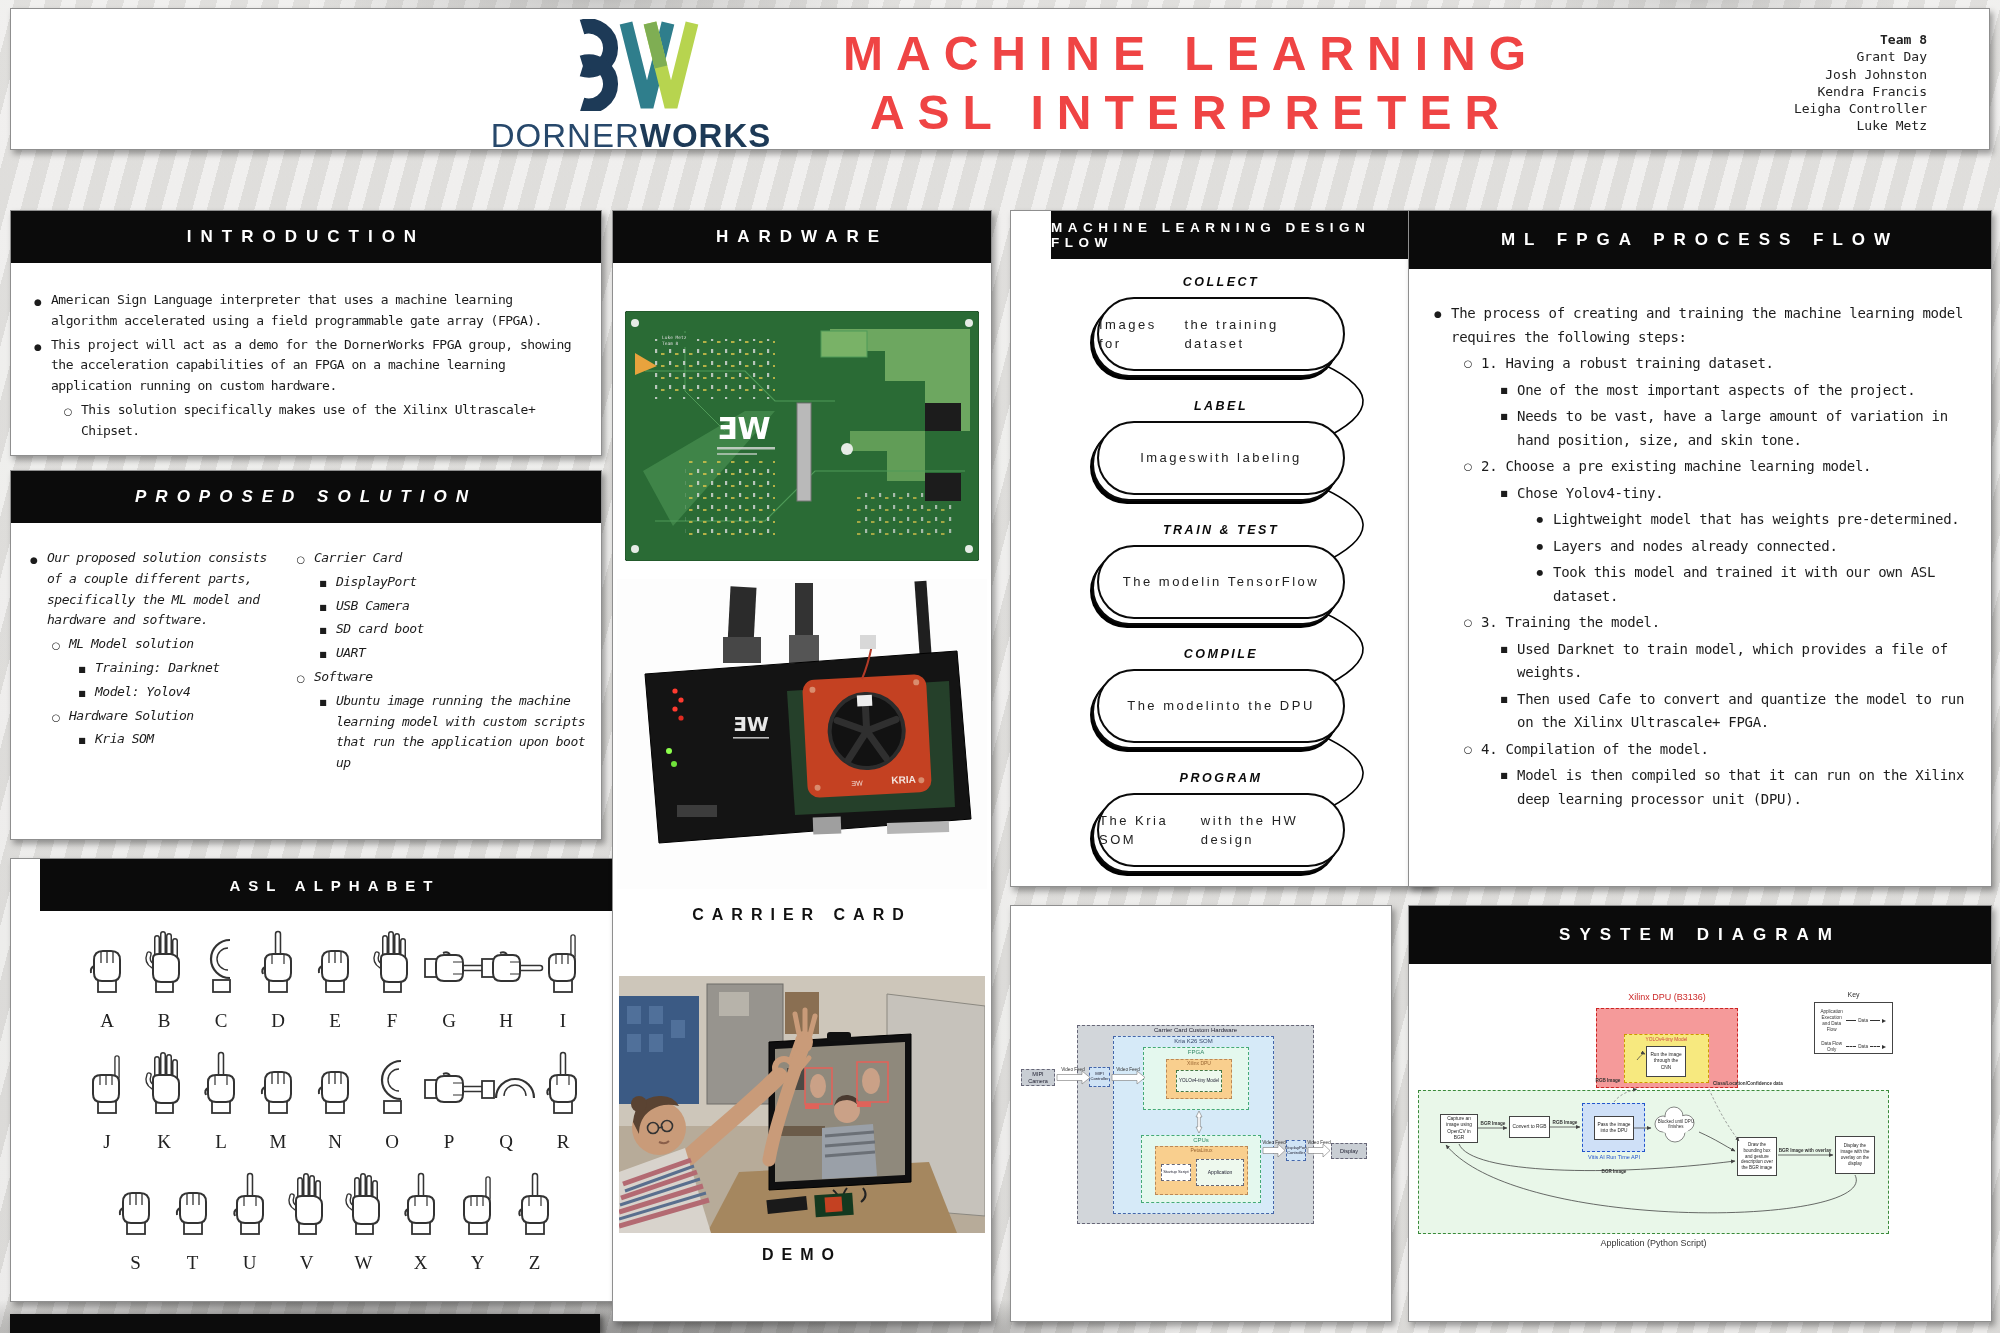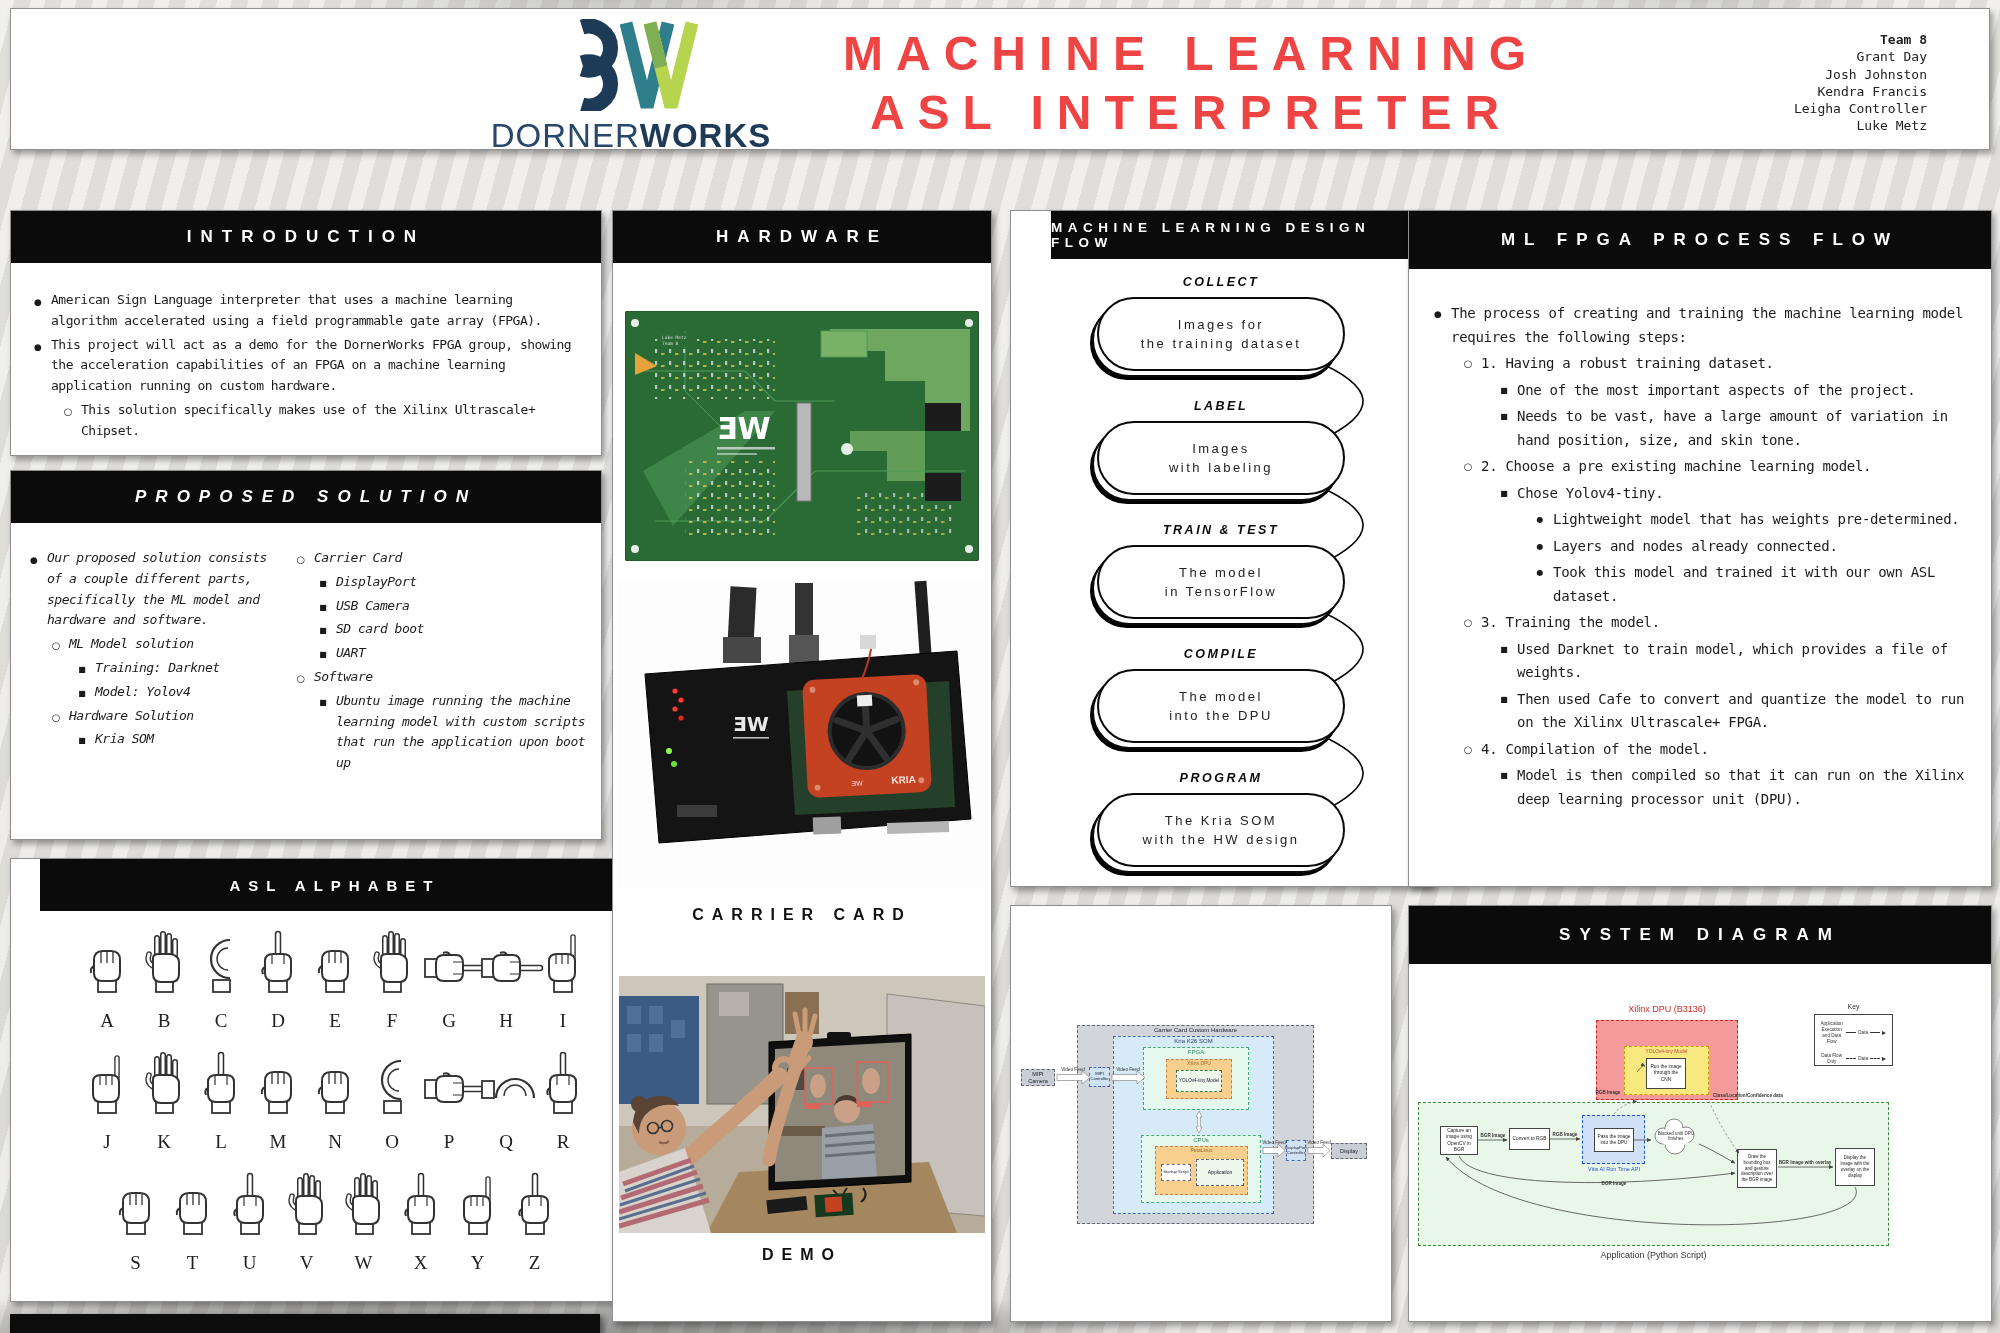--- a/index.html
+++ b/index.html
@@ -62,39 +62,39 @@
   #hwPanel{left:612px;top:210px;width:378px;height:1110px;}
   .hwImg{position:absolute;}
   .caption{position:absolute;left:0;right:0;text-align:center;font-weight:700;
            letter-spacing:8px;font-size:16px;color:#111;}
 
   #flowPanel{left:1010px;top:210px;width:380px;height:675px;padding-left:40px;}
   .flowWrap{position:absolute;left:0;top:48px;right:0;bottom:0;}
   .stage{position:absolute;left:0;right:0;z-index:2;}
   .sLabel{text-align:center;font-weight:800;font-style:italic;letter-spacing:2.5px;font-size:12.5px;color:#0a0a0a;height:20px;}
   .pill{width:244px;height:70px;margin:2px auto 0;border:2px solid #0a0a0a;border-radius:40px;background:#fff;
-        display:flex;flex-direction:column;align-items:center;justify-content:center;position:relative;}
+        display:flex;align-items:center;justify-content:center;position:relative;}
   .pill::before{content:"";position:absolute;inset:-2px;border:2px solid #0a0a0a;border-radius:40px;
         transform:translate(-5px,6px);z-index:-1;background:#fff;box-shadow:-2px 3px 0 #000;}
   .pill span{font-size:13px;letter-spacing:2.5px;color:#222;line-height:1.5;}
   .flow-links{position:absolute;left:0;top:0;z-index:1;}
 
   #ovPanel{left:1010px;top:905px;width:380px;height:415px;}
   .ov-wrap{position:absolute;left:0;top:58px;right:0;bottom:0;font-family:"Liberation Sans",sans-serif;}
   .ov-box{position:absolute;border:1px dashed #667;box-sizing:border-box;color:#223;}
   .ov-lbl{position:absolute;top:1px;left:0;right:0;text-align:center;font-size:6px;line-height:1;}
   .ov-cell{display:flex;align-items:center;justify-content:center;text-align:center;line-height:1.15;}
   svg.ovlay{position:absolute;left:0;top:0;}
 
   #pfPanel{left:1408px;top:210px;width:582px;height:675px;}
   #pfPanel .body{padding:30px 20px 0 16px;font-size:14px;}
   #pfPanel .tx{letter-spacing:-0.3px;line-height:1.68;}
 
   #sdPanel{left:1408px;top:905px;width:582px;height:415px;}
-  .sd-wrap{position:absolute;left:0;top:58px;right:0;bottom:0;margin-top:12px;}
+  .sd-wrap{position:absolute;left:0;top:58px;right:0;bottom:0;}
   .sd-box{position:absolute;background:#fff;border:1px solid #444;box-sizing:border-box;font-size:4.8px;
           line-height:1.3;display:flex;align-items:center;justify-content:center;text-align:center;
           padding:2px;color:#222;}
   .sd-plain{position:absolute;text-align:center;color:#333;}
   .krow{display:flex;align-items:center;gap:2px;font-size:4.6px;color:#333;margin:4px 2px;}
   .kline{width:10px;border-top:1px solid #333;position:relative;height:0;}
   .kline.dashed{border-top-style:dashed;}
   .karr{width:0;height:0;border:2.5px solid transparent;border-left:4px solid #333;}
 </style>
 </head>

